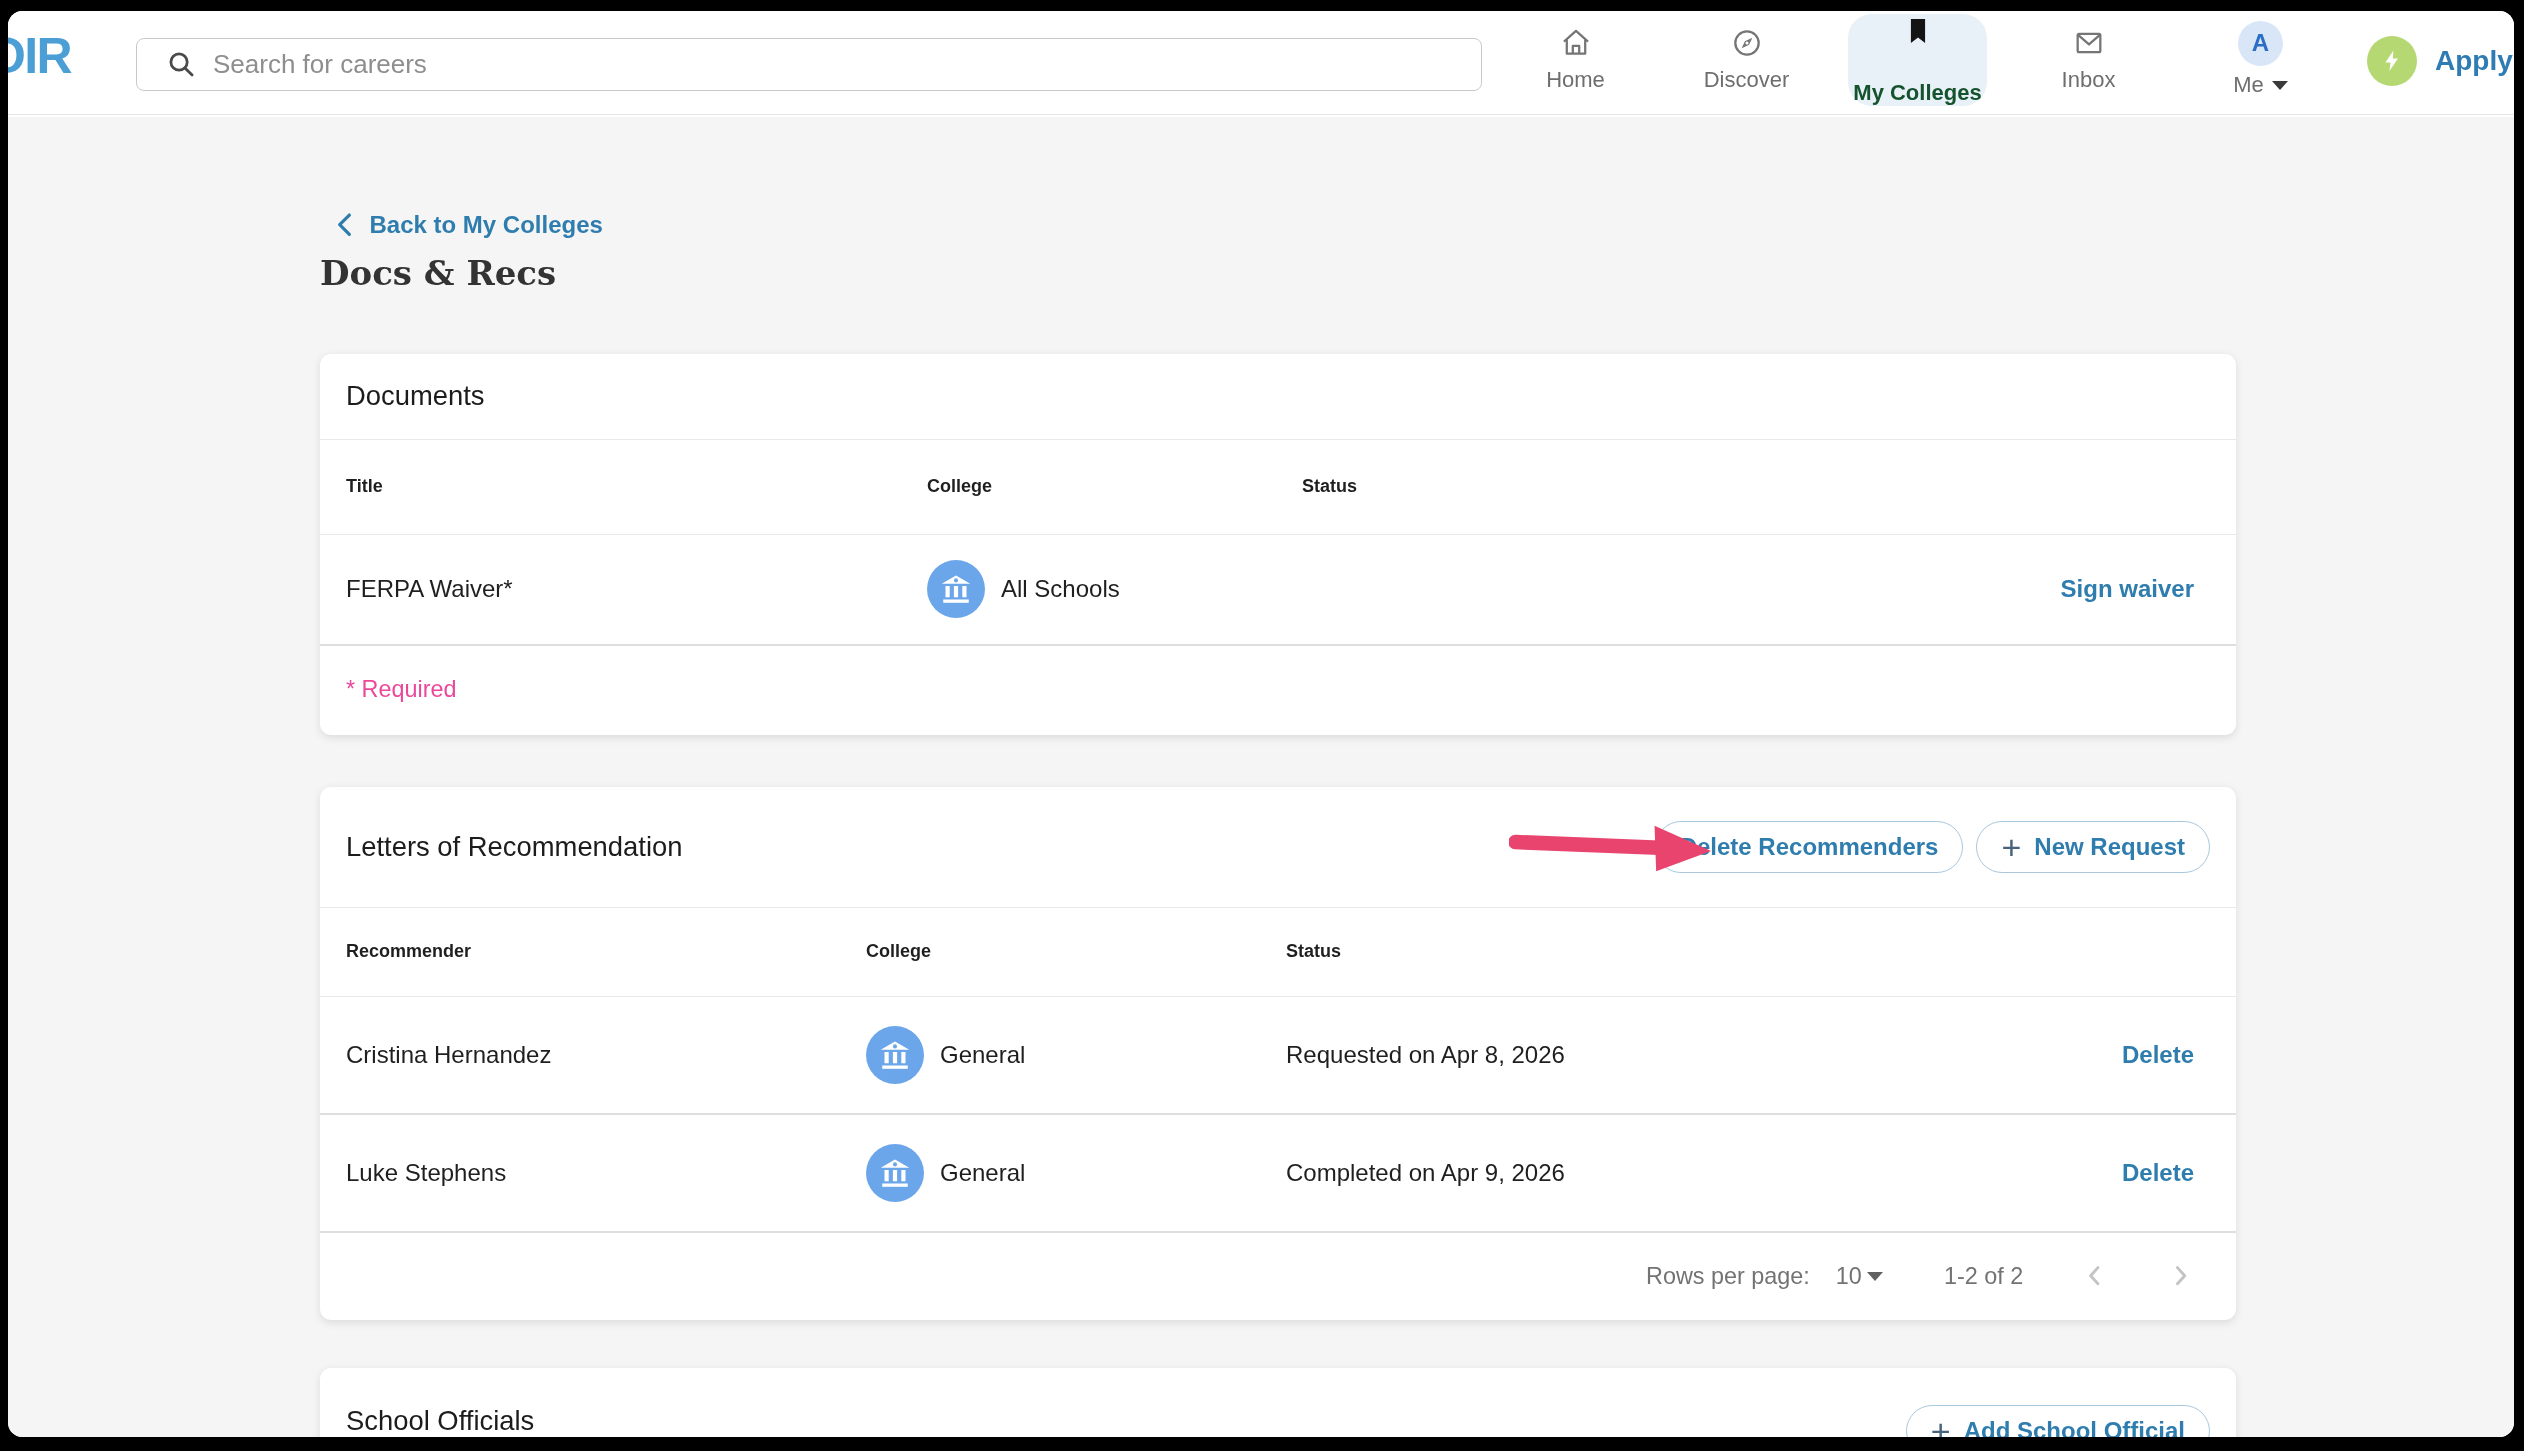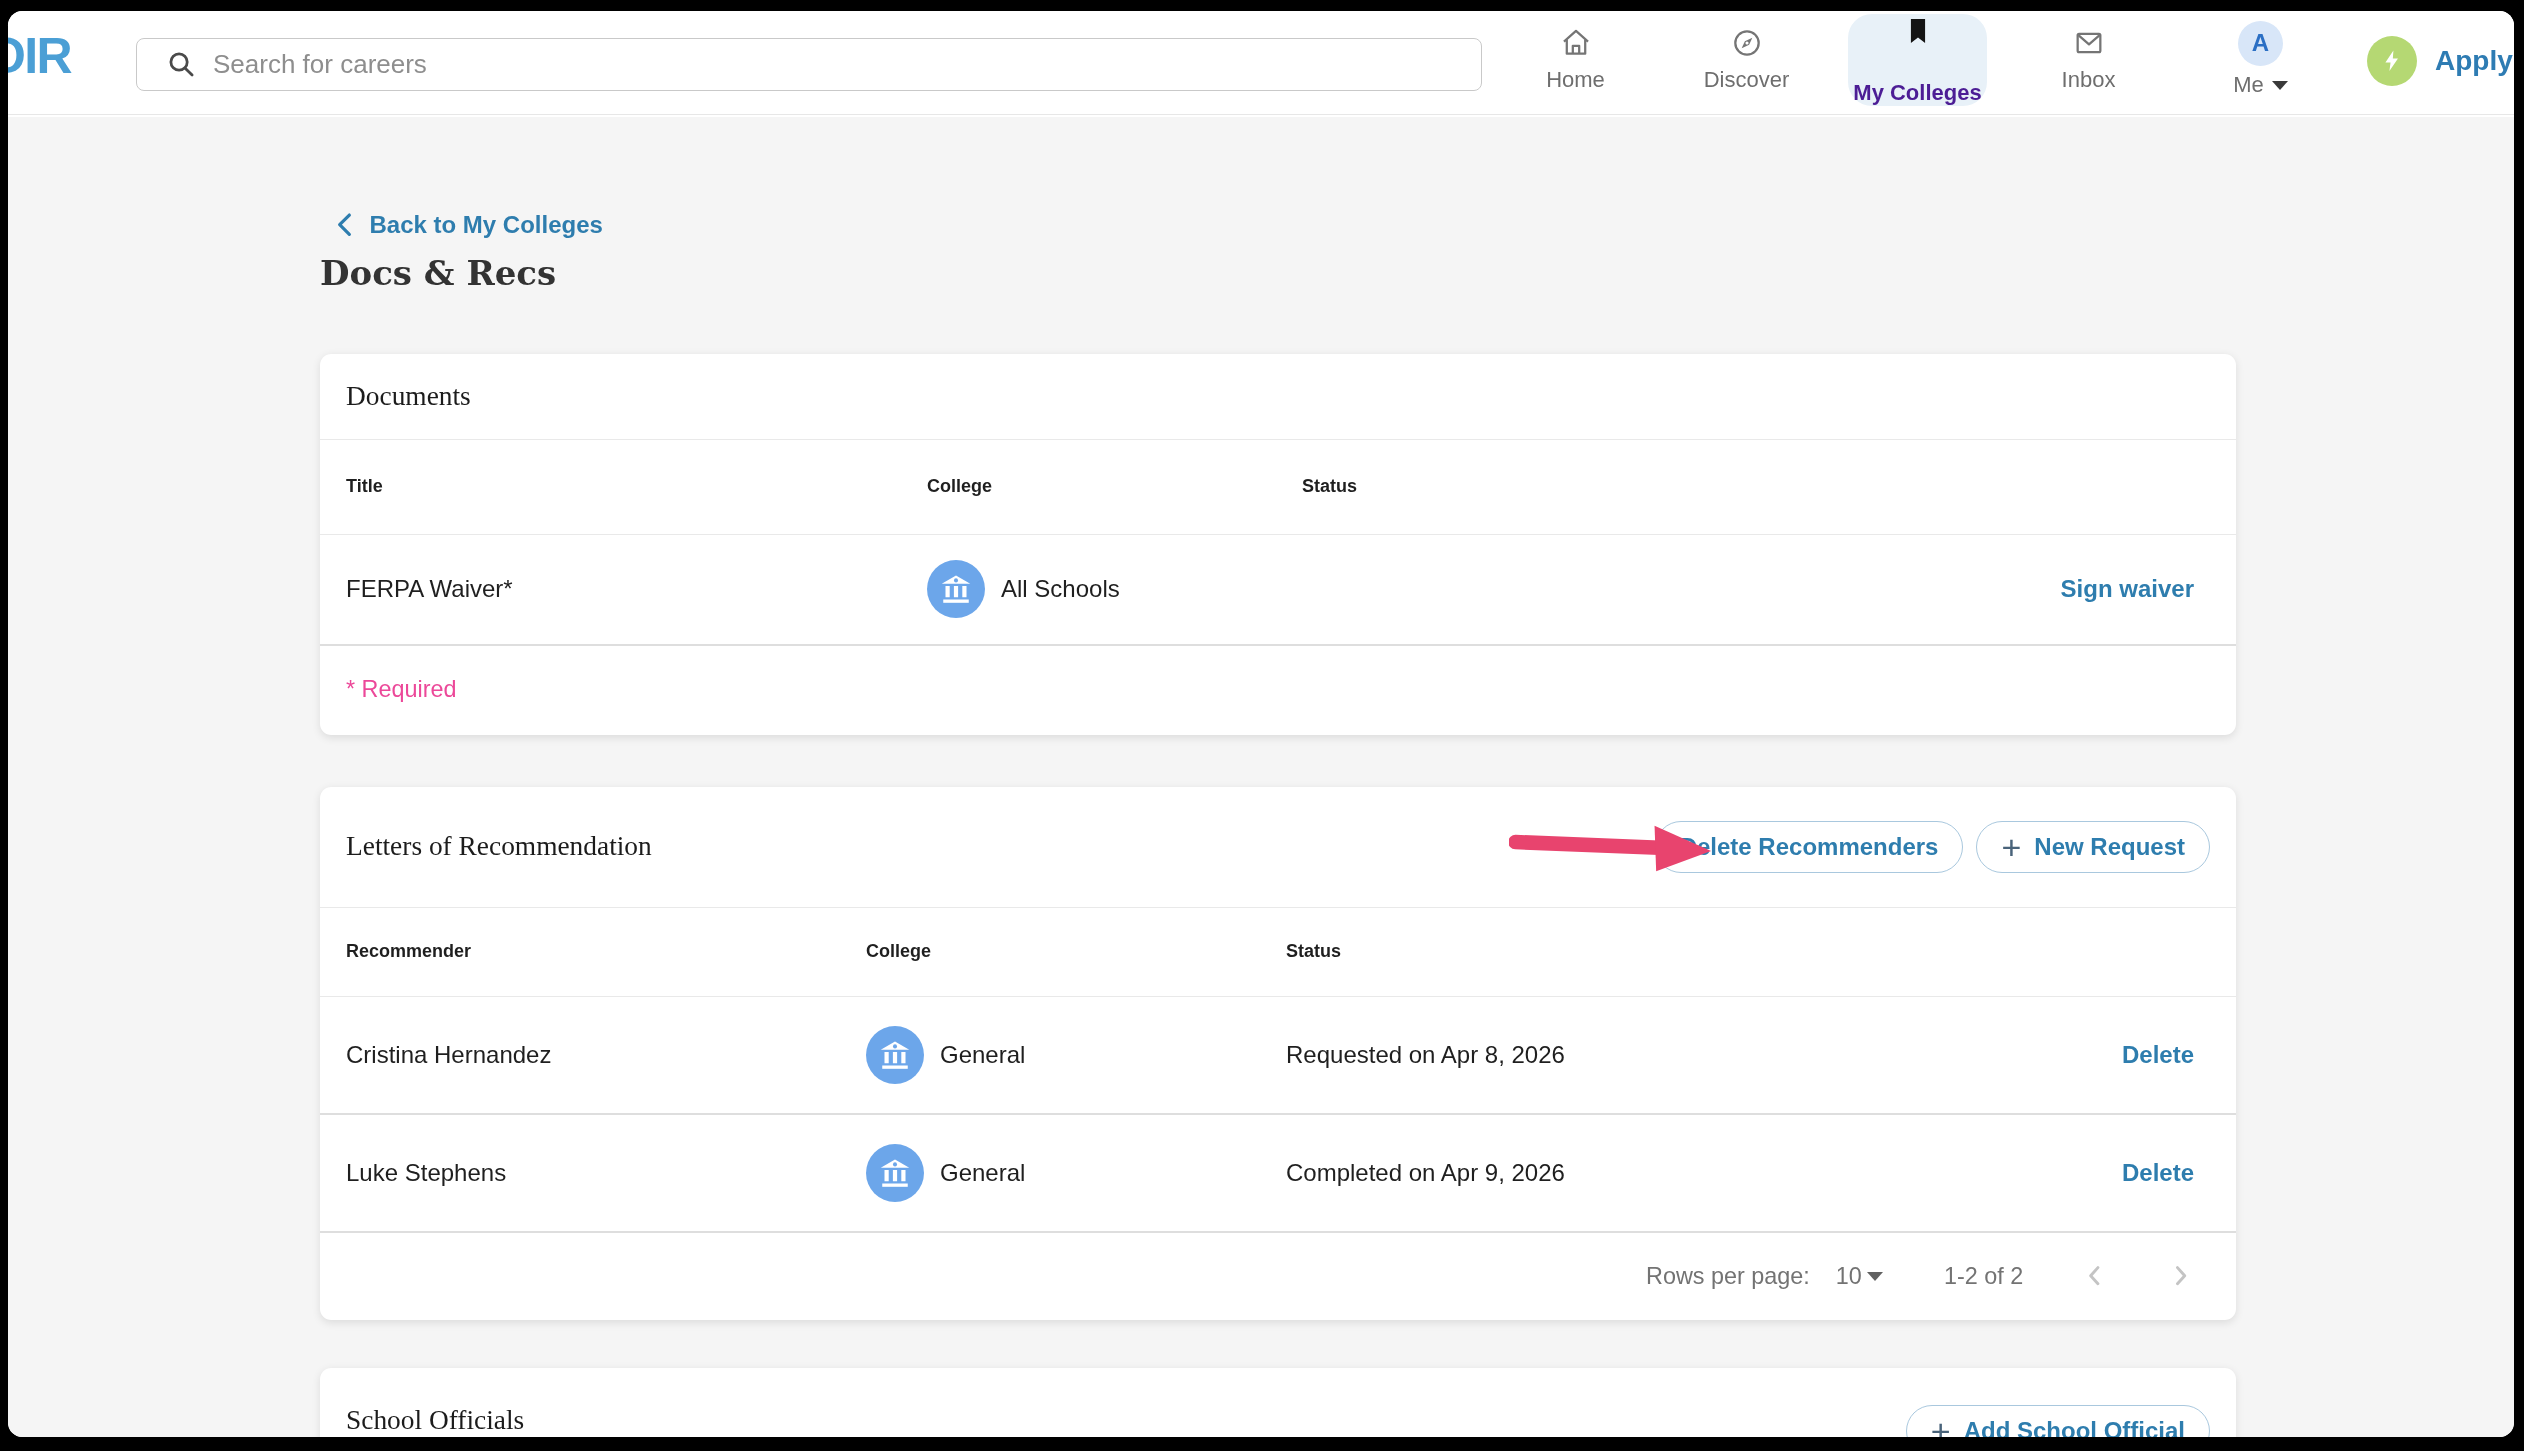--- a/index.html
+++ b/index.html
@@ -19,21 +19,21 @@
     display:flex; align-items:center; padding:0 6.5px 0 29px; gap:16px;
   }
   .searchbox input{ flex:1; border:none; outline:none; font-size:26px; color:#333; font-family:"Liberation Sans",sans-serif; background:transparent; }
   .searchbox input::placeholder{ color:#8E8E8E; }
 
   .nav-item{
     position:absolute; top:3.2px; width:139px; height:92px; border-radius:24px;
     display:flex; flex-direction:column; align-items:center; justify-content:center; gap:6.5px;
     color:#6E6E6E; font-size:22px; cursor:pointer;
   }
-  .nav-item.active{ background:#E8F1F8; color:#4c1d95; font-weight:bold;gap:32px; }
+  .nav-item.active{ background:#E8F1F8; color:#14532d; font-weight:bold;gap:32px; }
   .nav-home{ left:1498px; } .nav-discover{ left:1669px; } .nav-colleges{ left:1840px; }
   .nav-inbox{ left:2011px; } .nav-me{ left:2183px; }
   .avatar{ width:45px; height:45px; border-radius:50%; background:#D8E6F8; color:#2B6FC4;
     font-weight:bold; font-size:24px; display:flex; align-items:center; justify-content:center; }
   .me-label{ display:flex; align-items:center; gap:8px; }
   .caret-down{ width:0; height:0; border-left:8px solid transparent; border-right:8px solid transparent; border-top:9.7px solid #3a3a3a; }
 
   .apply{ position:absolute; left:2359px; top:25px; display:flex; align-items:center; gap:18px; white-space:nowrap; cursor:pointer; }
   .apply-bolt{ width:50px; height:50px; border-radius:50%; background:#B5D873; display:flex; align-items:center; justify-content:center; }
   .apply-label{ font-size:28px; font-weight:bold; color:#2E7CB3; }
@@ -46,21 +46,21 @@
   .page-title{ position:absolute; left:312px; top:136px; font-family:"DejaVu Serif", serif;
     font-size:34px; font-weight:700; color:#333; }
 
   .card{ position:absolute; left:312px; width:1916px; background:#fff; border-radius:11.3px;
     box-shadow:0 2.4px 8px rgba(0,0,0,0.10); }
   .card-documents{ top:237px; height:381px; }
   .card-letters{ top:670px; height:533px; }
   .card-school{ top:1251px; height:242px; }
 
   .card-titlebar{ display:flex; align-items:center; padding:0 26px; }
-  .card-title{ font-size:27.4px; color:#1C1C1C;font-family:Liberation Serif, serif; }
+  .card-title{ font-size:27.4px; color:#1C1C1C; }
 
   .doc-grid{ display:grid; grid-template-columns:581px 375px 1fr max-content; align-items:center; padding:0 42px 0 26px; }
   .lor-grid{ display:grid; grid-template-columns:520px 420px 1fr max-content; align-items:center; padding:0 42px 0 26px; }
 
   .thead{ font-weight:bold; font-size:18px; color:#1F1F1F; }
   .tcell{ font-size:24px; color:#1F1F1F; }
   .divider-b{ border-bottom:1.6px solid #E9E9E9; }
   .divider-row{ border-bottom:2.4px solid #DEDEDE; }
 
   .college-cell{ display:flex; align-items:center; gap:16px; }

